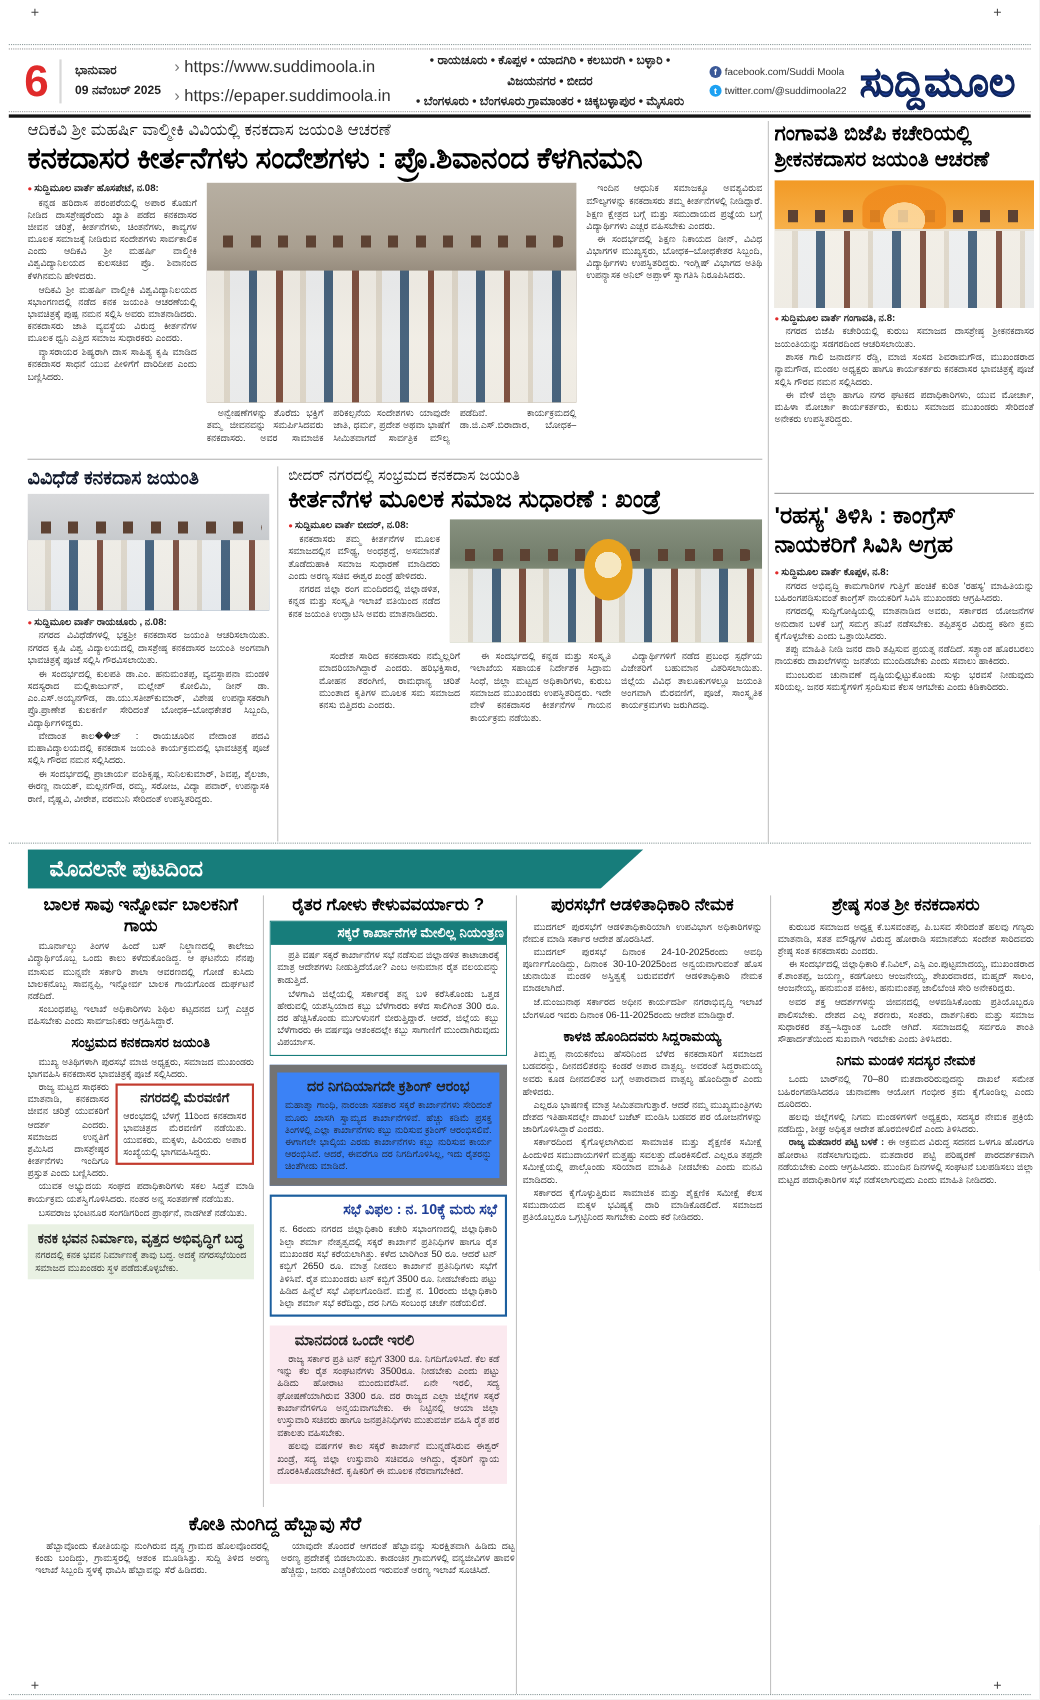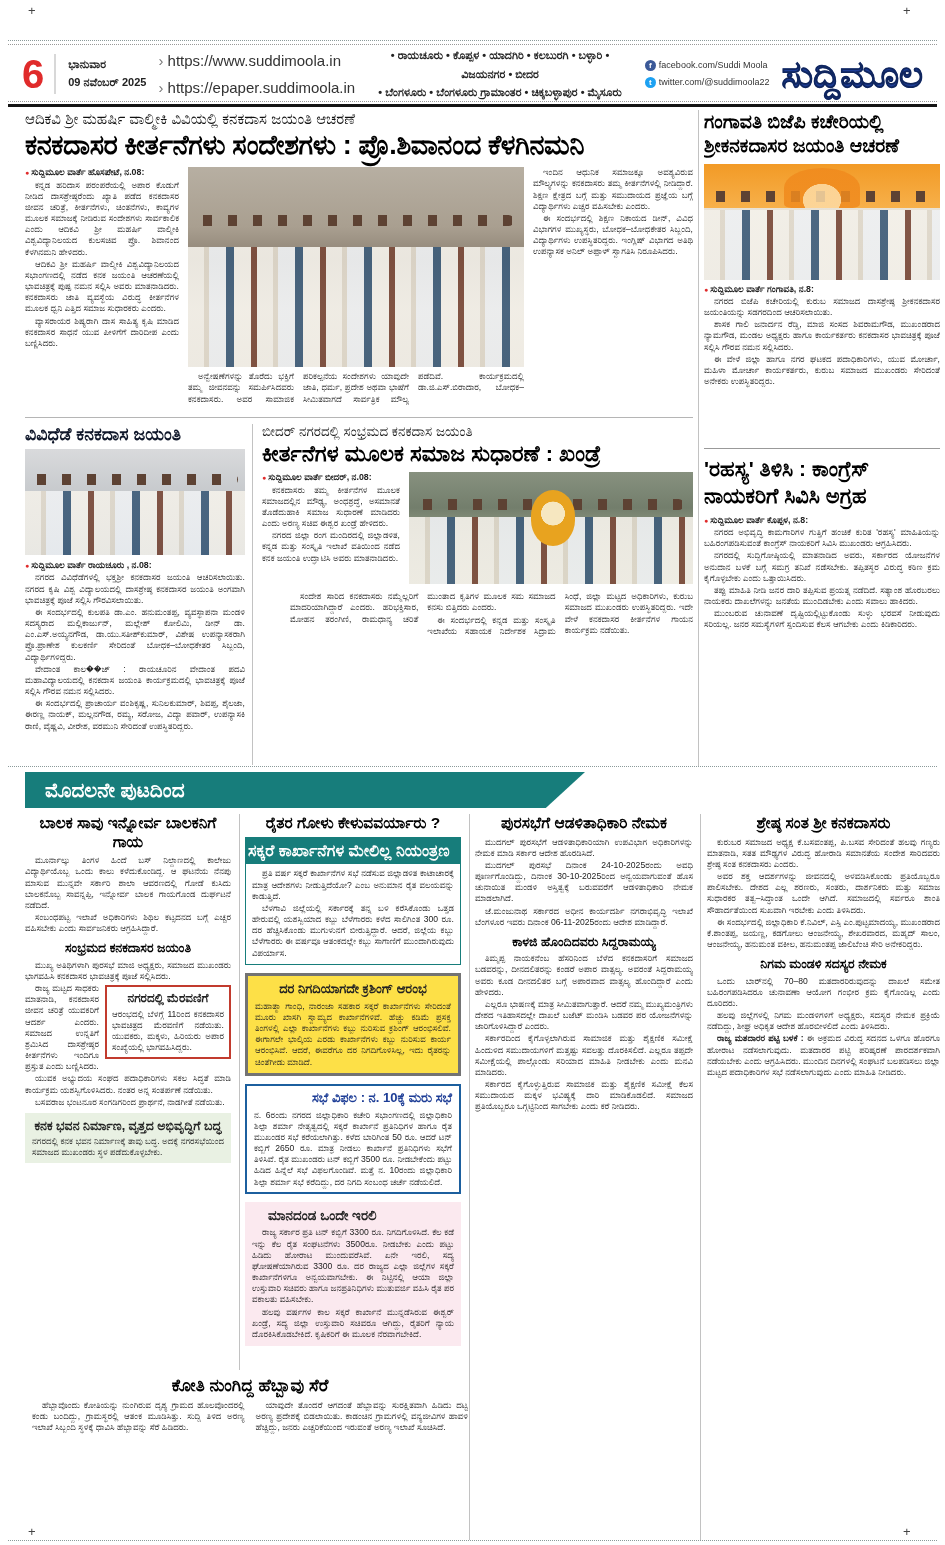--- a/index.html
+++ b/index.html
@@ -89,23 +89,23 @@
   #colA{left:25px;width:206px;height:548px;overflow:hidden;}
   #colB{left:245px;width:216px;height:560px;overflow:hidden;}
   #colC{left:475px;width:218px;height:727px;overflow:hidden;}
   #colD{left:707px;width:233px;height:727px;overflow:hidden;}
 
   .box-red{float:right;width:112px;border:2px solid #c23b2e;background:#fff;padding:4px 5px;margin:2px 0 3px 6px;}
   .box-red .bt{font-size:12px;font-weight:800;text-align:center;text-indent:0;margin:0 0 2px 0;}
   .box-green{background:#e9f1e3;padding:5px 7px;margin:5px 0 0 0;}
   .bt-green{font-size:12.5px;font-weight:800;text-align:center;margin:0 0 2px 0;}
   .box-teal{border:1.5px solid #177d7b;margin:4px 0 8px 0;}
-  .box-teal .hd{background:#177d7b;color:#fff;font-size:16px;font-weight:800;text-align:left;padding:3px 2px;}
+  .box-teal .hd{background:#177d7b;color:#fff;font-size:12px;font-weight:800;text-align:right;padding:3px 2px;}
   .box-teal .bd{padding:4px 6px;}
-  .box-yellow{background:#fde047;border:3px solid #737373;padding:5px 7px;margin:0 0 8px 0;}
+  .box-yellow{background:#3b82f6;border:7px solid #737373;padding:5px 7px;margin:0 0 8px 0;}
   .bt-yellow{font-size:13px;font-weight:800;text-align:center;margin:0 0 3px 0;}
   .box-blue{border:2px solid #1c5f9e;background:#fff;padding:4px 7px;margin:0 0 8px 0;}
   .bt-blue{color:#1d3d96;font-size:13px;font-weight:800;text-align:right;margin:0 0 3px 0;}
   .box-pink{background:#fbe9ef;padding:5px 7px;margin:0;}
   .bt-pink{font-size:13.5px;font-weight:800;margin:0 0 3px 16px;}
 
   .art-monkey{position:absolute;left:32px;top:1376px;width:436px;height:162px;overflow:hidden;}
   .headline-mk{font-size:17px;font-weight:800;text-align:center;margin:0 0 4px 0;color:#000;}
   .mk-body{columns:2;column-gap:11px;font-size:8.6px;line-height:1.3;text-align:justify;}
 </style>
@@ -237,20 +237,21 @@
           </div>
       </div>
       <div class="photo photo-stage">
         <div class="heads"></div>
         <div class="ppl"></div>
       </div>
     </div>
     <div class="bd-below body-txt">
         <p class="bp">ಸಂದೇಶ ಸಾರಿದ ಕನಕದಾಸರು ನಮ್ಮೆಲ್ಲರಿಗೆ ಮಾದರಿಯಾಗಿದ್ದಾರೆ ಎಂದರು. ಹರಿಭಕ್ತಿಸಾರ, ಮೋಹನ ತರಂಗಿಣಿ, ರಾಮಧಾನ್ಯ ಚರಿತೆ ಮುಂತಾದ ಕೃತಿಗಳ ಮೂಲಕ ಸಮ ಸಮಾಜದ ಕನಸು ಬಿತ್ತಿದರು ಎಂದರು.</p>
         <p class="bp">ಈ ಸಂದರ್ಭದಲ್ಲಿ ಕನ್ನಡ ಮತ್ತು ಸಂಸ್ಕೃತಿ ಇಲಾಖೆಯ ಸಹಾಯಕ ನಿರ್ದೇಶಕ ಸಿದ್ರಾಮ ಸಿಂಧೆ, ಜಿಲ್ಲಾ ಮಟ್ಟದ ಅಧಿಕಾರಿಗಳು, ಕುರುಬ ಸಮಾಜದ ಮುಖಂಡರು ಉಪಸ್ಥಿತರಿದ್ದರು. ಇದೇ ವೇಳೆ ಕನಕದಾಸರ ಕೀರ್ತನೆಗಳ ಗಾಯನ ಕಾರ್ಯಕ್ರಮ ನಡೆಯಿತು.</p>
+        <p class="bp">ವಿದ್ಯಾರ್ಥಿಗಳಿಗೆ ನಡೆದ ಪ್ರಬಂಧ ಸ್ಪರ್ಧೆಯ ವಿಜೇತರಿಗೆ ಬಹುಮಾನ ವಿತರಿಸಲಾಯಿತು. ಜಿಲ್ಲೆಯ ವಿವಿಧ ತಾಲೂಕುಗಳಲ್ಲೂ ಜಯಂತಿ ಅಂಗವಾಗಿ ಮೆರವಣಿಗೆ, ಪೂಜೆ, ಸಾಂಸ್ಕೃತಿಕ ಕಾರ್ಯಕ್ರಮಗಳು ಜರುಗಿದವು.</p>
       </div>
   </div>
 
   <div class="dotline" style="left:8px;right:8px;top:766px;"></div>
   <div class="banner">ಮೊದಲನೇ ಪುಟದಿಂದ</div>
 
   <div class="vline" style="left:239px;top:814px;height:556px;"></div>
   <div class="vline" style="left:469px;top:814px;height:726px;"></div>
   <div class="vline" style="left:700px;top:814px;height:726px;"></div>
 
@@ -326,22 +327,22 @@
         <p class="bp">ಎಲ್ಲರೂ ಭಾಷಣಕ್ಕೆ ಮಾತ್ರ ಸೀಮಿತವಾಗುತ್ತಾರೆ. ಆದರೆ ನಮ್ಮ ಮುಖ್ಯಮಂತ್ರಿಗಳು ದೇಶದ ಇತಿಹಾಸದಲ್ಲೇ ದಾಖಲೆ ಬಜೆಟ್ ಮಂಡಿಸಿ ಬಡವರ ಪರ ಯೋಜನೆಗಳನ್ನು ಜಾರಿಗೊಳಿಸಿದ್ದಾರೆ ಎಂದರು.</p>
         <p class="bp">ಸರ್ಕಾರದಿಂದ ಕೈಗೊಳ್ಳಲಾಗಿರುವ ಸಾಮಾಜಿಕ ಮತ್ತು ಶೈಕ್ಷಣಿಕ ಸಮೀಕ್ಷೆ ಹಿಂದುಳಿದ ಸಮುದಾಯಗಳಿಗೆ ಮತ್ತಷ್ಟು ಸವಲತ್ತು ದೊರಕಿಸಲಿದೆ. ಎಲ್ಲರೂ ತಪ್ಪದೇ ಸಮೀಕ್ಷೆಯಲ್ಲಿ ಪಾಲ್ಗೊಂಡು ಸರಿಯಾದ ಮಾಹಿತಿ ನೀಡಬೇಕು ಎಂದು ಮನವಿ ಮಾಡಿದರು.</p>
         <p class="bp">ಸರ್ಕಾರದ ಕೈಗೊಳ್ಳುತ್ತಿರುವ ಸಾಮಾಜಿಕ ಮತ್ತು ಶೈಕ್ಷಣಿಕ ಸಮೀಕ್ಷೆ ಕೆಲಸ ಸಮುದಾಯದ ಮಕ್ಕಳ ಭವಿಷ್ಯಕ್ಕೆ ದಾರಿ ಮಾಡಿಕೊಡಲಿದೆ. ಸಮಾಜದ ಪ್ರತಿಯೊಬ್ಬರೂ ಒಗ್ಗಟ್ಟಿನಿಂದ ಸಾಗಬೇಕು ಎಂದು ಕರೆ ನೀಡಿದರು.</p>
       </div>
   </div>
 
   <div class="b-col" id="colD">
     <div class="headline-b">ಶ್ರೇಷ್ಠ ಸಂತ ಶ್ರೀ ಕನಕದಾಸರು</div>
     <div>
         <p class="bp">ಕುರುಬರ ಸಮಾಜದ ಅಧ್ಯಕ್ಷ ಕೆ.ಬಸವಂತಪ್ಪ, ಪಿ.ಬಸವ ಸೇರಿದಂತೆ ಹಲವು ಗಣ್ಯರು ಮಾತನಾಡಿ, ಸತತ ಮೌಢ್ಯಗಳ ವಿರುದ್ಧ ಹೋರಾಡಿ ಸಮಾನತೆಯ ಸಂದೇಶ ಸಾರಿದವರು ಶ್ರೇಷ್ಠ ಸಂತ ಕನಕದಾಸರು ಎಂದರು.</p>
+        <p class="bp">ಈ ಸಂದರ್ಭದಲ್ಲಿ ಜಿಲ್ಲಾಧಿಕಾರಿ ಕೆ.ನಿವಿಲ್, ಎಸ್ಪಿ ಎಂ.ಪುಟ್ಟಮಾದಯ್ಯ, ಮುಖಂಡರಾದ ಕೆ.ಶಾಂತಪ್ಪ, ಜಯಣ್ಣ, ಕಡಗೋಲು ಆಂಜನೇಯ್ಯ, ಶೇಖರವಾರದ, ಮಹ್ಮದ್ ಸಾಲಂ, ಆಂಜನೇಯ್ಯ, ಹನುಮಂತ ವಕೀಲ, ಹನುಮಂತಪ್ಪ ಜಾಲಿಬೆಂಚಿ ಸೇರಿ ಅನೇಕರಿದ್ದರು.</p>
         <p class="bp">ಅವರ ಶಕ್ತ ಆದರ್ಶಗಳನ್ನು ಜೀವನದಲ್ಲಿ ಅಳವಡಿಸಿಕೊಂಡು ಪ್ರತಿಯೊಬ್ಬರೂ ಪಾಲಿಸಬೇಕು. ದೇಶದ ಎಲ್ಲ ಶರಣರು, ಸಂತರು, ದಾರ್ಶನಿಕರು ಮತ್ತು ಸಮಾಜ ಸುಧಾರಕರ ತತ್ವ–ಸಿದ್ಧಾಂತ ಒಂದೇ ಆಗಿದೆ. ಸಮಾಜದಲ್ಲಿ ಸರ್ವರೂ ಶಾಂತಿ ಸೌಹಾರ್ದತೆಯಿಂದ ಸುಖವಾಗಿ ಇರಬೇಕು ಎಂದು ತಿಳಿಸಿದರು.</p>
-        <p class="bp">ಈ ಸಂದರ್ಭದಲ್ಲಿ ಜಿಲ್ಲಾಧಿಕಾರಿ ಕೆ.ನಿವಿಲ್, ಎಸ್ಪಿ ಎಂ.ಪುಟ್ಟಮಾದಯ್ಯ, ಮುಖಂಡರಾದ ಕೆ.ಶಾಂತಪ್ಪ, ಜಯಣ್ಣ, ಕಡಗೋಲು ಆಂಜನೇಯ್ಯ, ಶೇಖರವಾರದ, ಮಹ್ಮದ್ ಸಾಲಂ, ಆಂಜನೇಯ್ಯ, ಹನುಮಂತ ವಕೀಲ, ಹನುಮಂತಪ್ಪ ಜಾಲಿಬೆಂಚಿ ಸೇರಿ ಅನೇಕರಿದ್ದರು.</p>
       </div>
     <div class="subhead-b">ನಿಗಮ ಮಂಡಳಿ ಸದಸ್ಯರ ನೇಮಕ</div>
     <div>
         <p class="bp">ಒಂದು ಬಾರ್‌ನಲ್ಲಿ 70–80 ಮತದಾರರಿರುವುದನ್ನು ದಾಖಲೆ ಸಮೇತ ಬಹಿರಂಗಪಡಿಸಿದರೂ ಚುನಾವಣಾ ಆಯೋಗ ಗಂಭೀರ ಕ್ರಮ ಕೈಗೊಂಡಿಲ್ಲ ಎಂದು ದೂರಿದರು.</p>
         <p class="bp">ಹಲವು ಜಿಲ್ಲೆಗಳಲ್ಲಿ ನಿಗಮ ಮಂಡಳಿಗಳಿಗೆ ಅಧ್ಯಕ್ಷರು, ಸದಸ್ಯರ ನೇಮಕ ಪ್ರಕ್ರಿಯೆ ನಡೆದಿದ್ದು, ಶೀಘ್ರ ಅಧಿಕೃತ ಆದೇಶ ಹೊರಬೀಳಲಿದೆ ಎಂದು ತಿಳಿಸಿದರು.</p>
       </div>
     <p class="bp"><b>ರಾಜ್ಯ ಮತದಾರರ ಪಟ್ಟಿ ಬಳಕೆ :</b> <span>ಈ ಅಕ್ರಮದ ವಿರುದ್ಧ ಸದನದ ಒಳಗೂ ಹೊರಗೂ ಹೋರಾಟ ನಡೆಸಲಾಗುವುದು. ಮತದಾರರ ಪಟ್ಟಿ ಪರಿಷ್ಕರಣೆ ಪಾರದರ್ಶಕವಾಗಿ ನಡೆಯಬೇಕು ಎಂದು ಆಗ್ರಹಿಸಿದರು. ಮುಂದಿನ ದಿನಗಳಲ್ಲಿ ಸಂಘಟನೆ ಬಲಪಡಿಸಲು ಜಿಲ್ಲಾ ಮಟ್ಟದ ಪದಾಧಿಕಾರಿಗಳ ಸಭೆ ನಡೆಸಲಾಗುವುದು ಎಂದು ಮಾಹಿತಿ ನೀಡಿದರು.</span></p>
   </div>
 
 </div>

